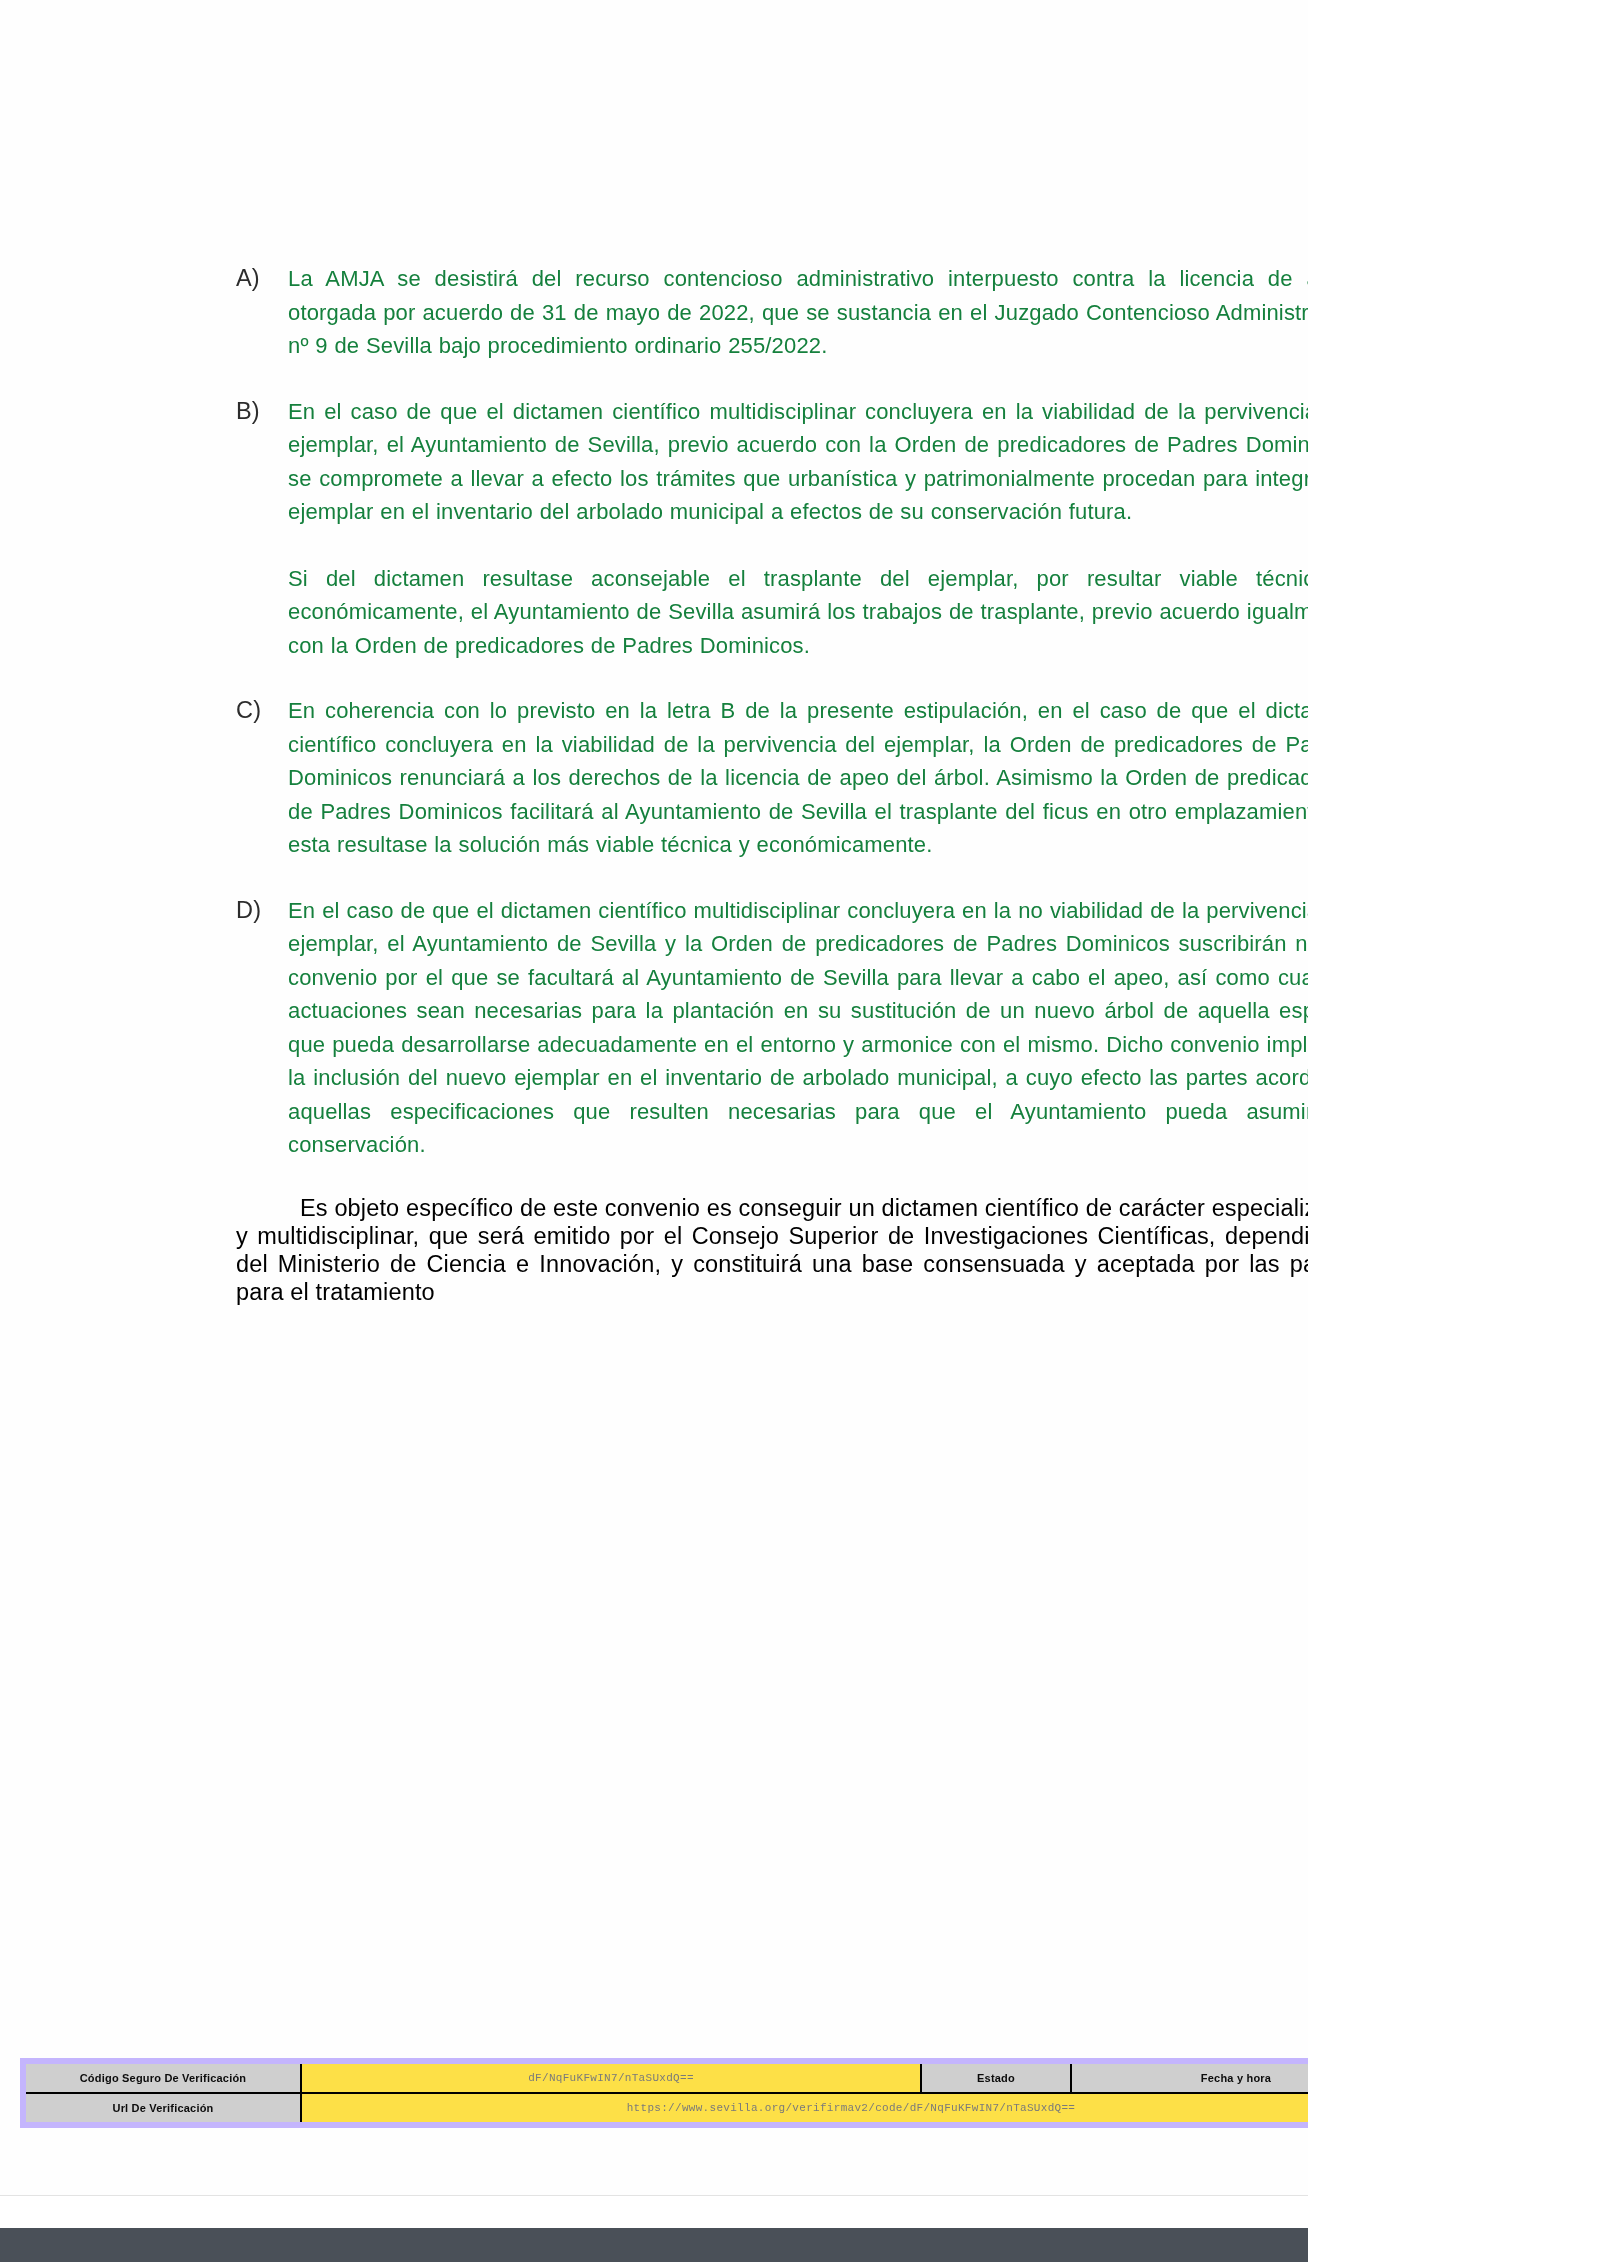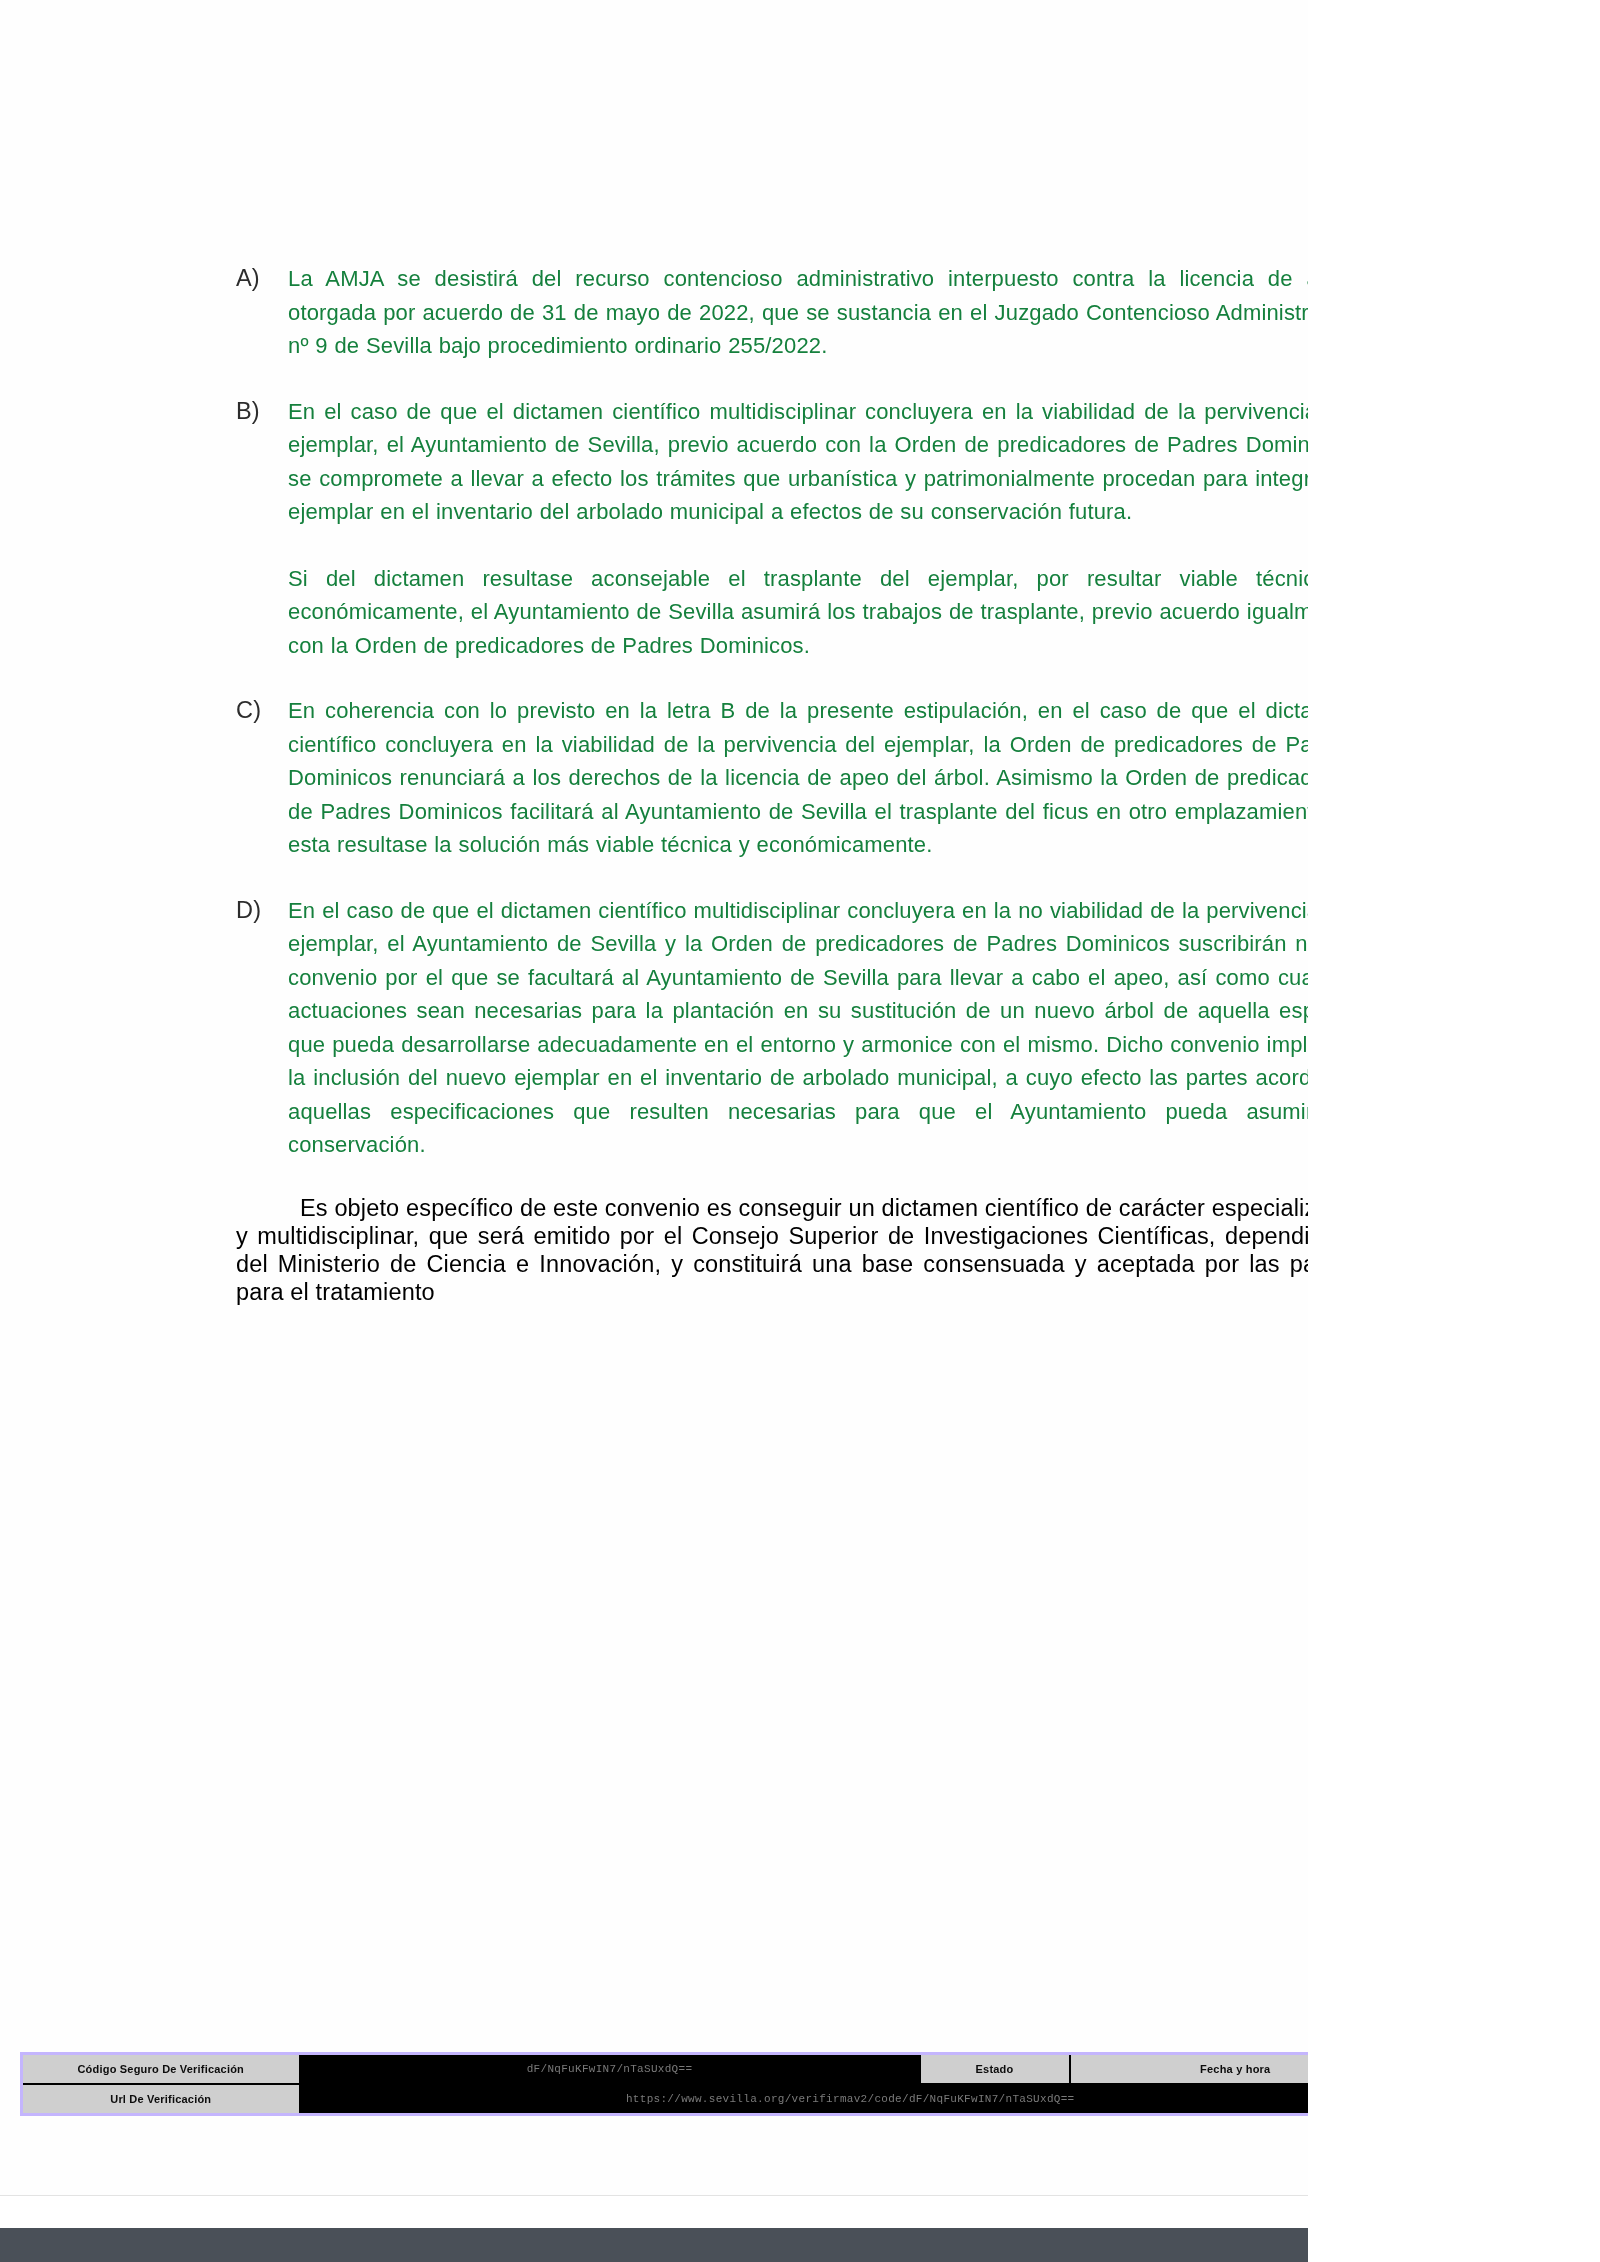--- a/index.html
+++ b/index.html
@@ -125,22 +125,23 @@
     left: 20px;
     top: 2052px;
     width: 1540px;
     display: flex;
     align-items: flex-start;
   }
   .csv-table {
     border-collapse: collapse;
     width: 1380px;
     table-layout: fixed;
-    border: 3px solid #c4b5fd;
-    background: #000000;
+    border: 6px solid #c4b5fd;
+    background: #fde047;
+    margin-top: 6px;
   }
   .csv-table td {
     border: 2px solid #000;
     height: 26px;
     padding: 1px 4px;
     font-size: 11px;
     vertical-align: middle;
     overflow: hidden;
     white-space: nowrap;
   }

